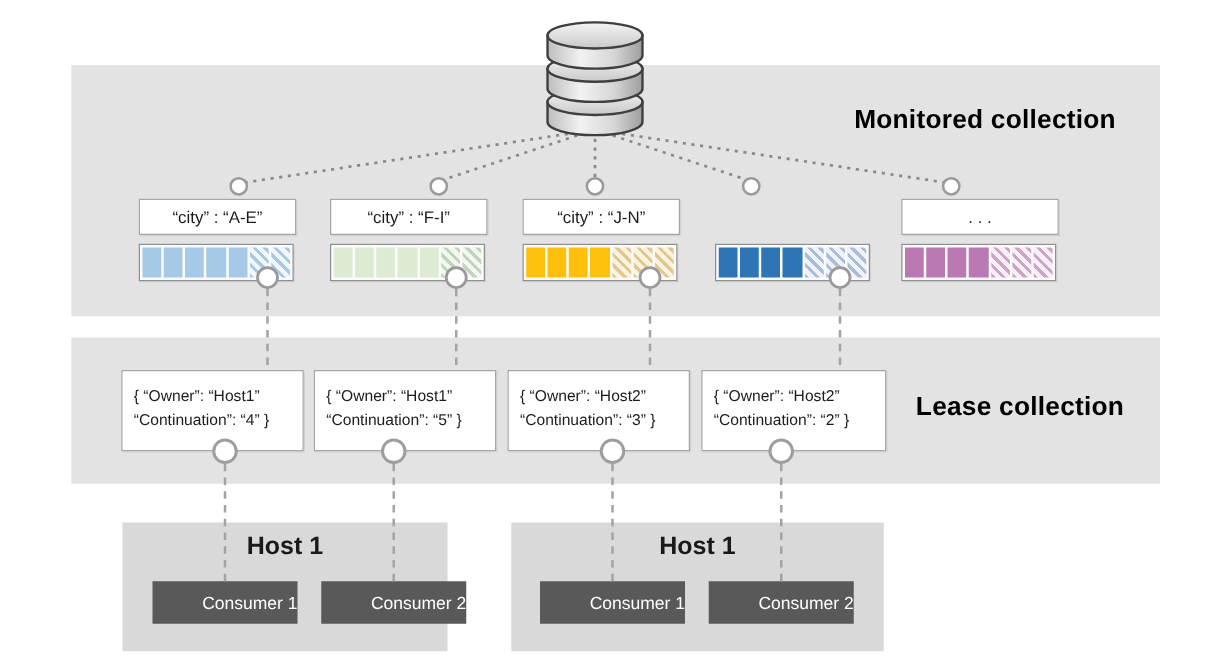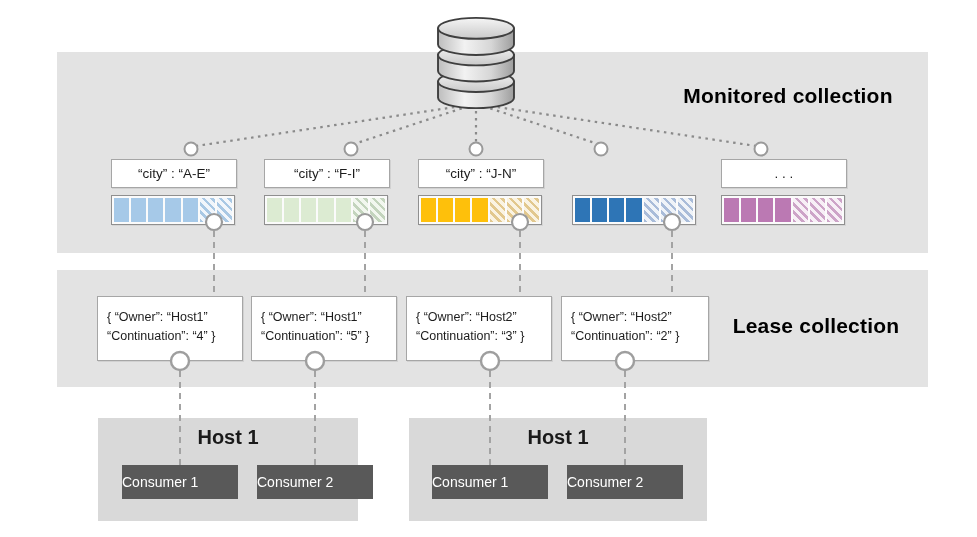--- a/index.html
+++ b/index.html
@@ -39,21 +39,21 @@
 
   .host{
     position:absolute;top:418px;height:103px;background:#d9d9d9;z-index:1;
   }
   .host-title{
     position:absolute;top:8px;left:0;width:100%;text-align:center;
     font-size:20px;font-weight:bold;color:#1a1a1a;
   }
   .consumer{
     position:absolute;top:47px;width:116px;height:34px;background:#595959;
-    color:#ffffff;font-size:14px;text-align:left;line-height:34px;z-index:2;
+    color:#ffffff;font-size:14px;text-align:right;line-height:34px;z-index:2;
   }
 
   svg.overlay{position:absolute;left:0;top:0;z-index:3;pointer-events:none;}
   svg.db{position:absolute;left:435px;top:16px;z-index:4;}
 </style>
 </head>
 <body>
 
 <div class="page">
 

